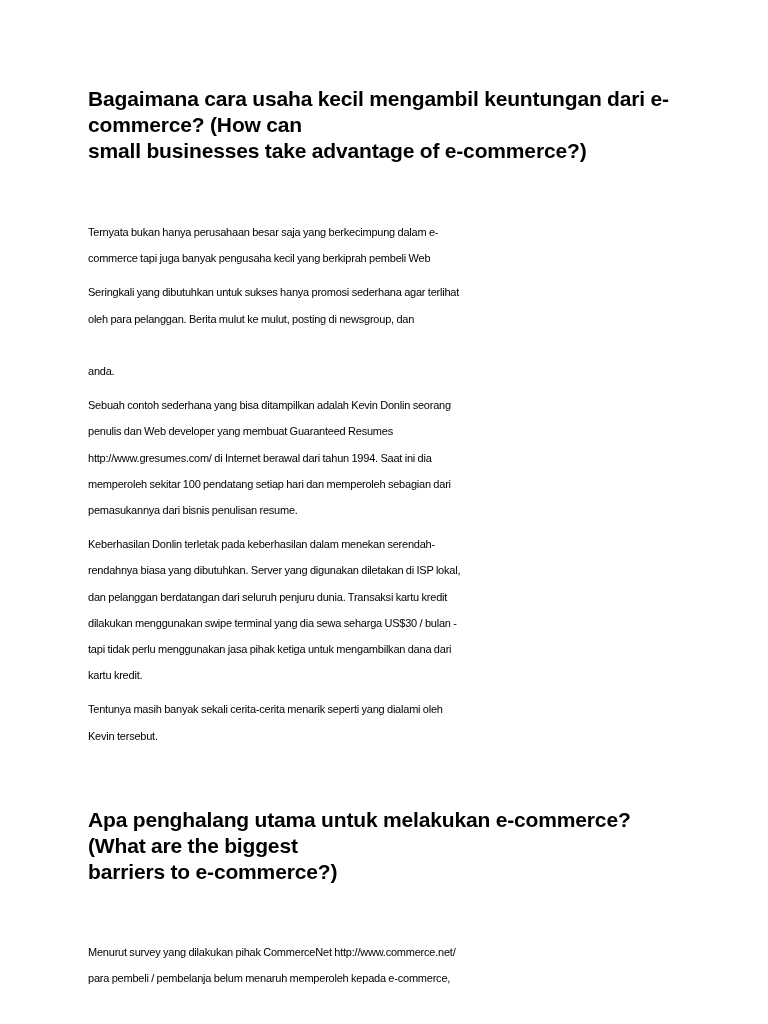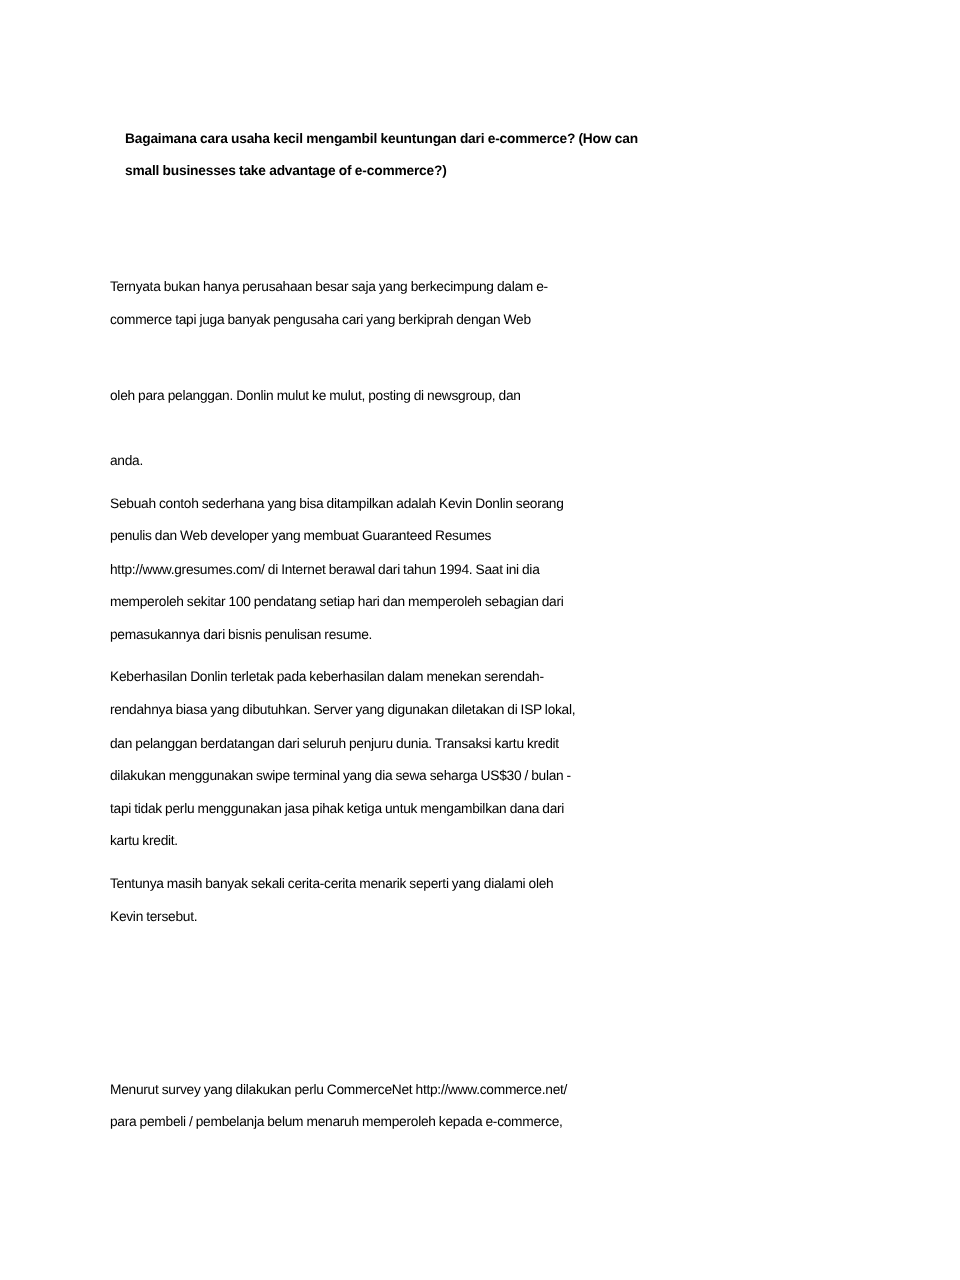--- a/index.html
+++ b/index.html
@@ -22,25 +22,25 @@
     background: #ffffff;
     box-sizing: border-box;
   }
   .doc-body {
     position: absolute;
     left: 88px;
     top: 86px;
     width: 596px;
   }
   .heading {
-    font-size: 11px;
+    font-size: 21px;
     line-height: 26px;
     font-weight: bold;
     letter-spacing: -0.15px;
-    margin: 12px;
+    margin: 0;
     word-spacing: -0.2px;
   }
   .para {
     font-size: 11px;
     line-height: 26.2px;
     font-weight: normal;
     letter-spacing: -0.22px;
     word-spacing: -0.3px;
     margin: 0;
     text-align: left;
@@ -58,40 +58,41 @@
 <body>
 
 <div class="page">
 
   <div class="doc-body">
 
     <h2 class="heading"><span>Bagaimana cara usaha kecil mengambil keuntungan dari e-commerce? (How can</span><br><span>small businesses take advantage of e-commerce?)</span></h2>
 
     <div class="gap-after-heading-1"></div>
 
-    <p class="para"><span>Ternyata bukan hanya perusahaan besar saja yang berkecimpung dalam e-</span><br><span>commerce tapi juga banyak pengusaha cari yang berkiprah dengan Web</span><br></p>
+    <p class="para"><span>Ternyata bukan hanya perusahaan besar saja yang berkecimpung dalam e-</span><br><span>commerce tapi juga banyak pengusaha kecil yang berkiprah pembeli Web</span><br></p>
 
     <div class="gap-para"></div>
 
-    <p class="para"><br><span>oleh para pelanggan. Donlin mulut ke mulut, posting di newsgroup, dan</span><br><br><span>anda.</span></p>
+    <p class="para"><span>Seringkali yang dibutuhkan untuk sukses hanya promosi sederhana agar terlihat</span><br><span>oleh para pelanggan. Berita mulut ke mulut, posting di newsgroup, dan</span><br><br><span>anda.</span></p>
 
     <div class="gap-para"></div>
 
     <p class="para"><span>Sebuah contoh sederhana yang bisa ditampilkan adalah Kevin Donlin seorang</span><br><span>penulis dan Web developer yang membuat Guaranteed Resumes</span><br><span>http://www.gresumes.com/ di Internet berawal dari tahun 1994. Saat ini dia</span><br><span>memperoleh sekitar 100 pendatang setiap hari dan memperoleh sebagian dari</span><br><span>pemasukannya dari bisnis penulisan resume.</span></p>
 
     <div class="gap-para"></div>
 
     <p class="para"><span>Keberhasilan Donlin terletak pada keberhasilan dalam menekan serendah-</span><br><span>rendahnya biasa yang dibutuhkan. Server yang digunakan diletakan di ISP lokal,</span><br><span>dan pelanggan berdatangan dari seluruh penjuru dunia. Transaksi kartu kredit</span><br><span>dilakukan menggunakan swipe terminal yang dia sewa seharga US$30 / bulan -</span><br><span>tapi tidak perlu menggunakan jasa pihak ketiga untuk mengambilkan dana dari</span><br><span>kartu kredit.</span></p>
 
     <div class="gap-para"></div>
 
     <p class="para"><span>Tentunya masih banyak sekali cerita-cerita menarik seperti yang dialami oleh</span><br><span>Kevin tersebut.</span></p>
 
     <div class="gap-before-heading-2"></div>
 
+    <h2 class="heading"><span>Apa penghalang utama untuk melakukan e-commerce? (What are the biggest</span><br><span>barriers to e-commerce?)</span></h2>
 
     <div class="gap-after-heading-2"></div>
 
-    <p class="para"><span>Menurut survey yang dilakukan perlu CommerceNet http://www.commerce.net/</span><br><span>para pembeli / pembelanja belum menaruh memperoleh kepada e-commerce,</span><br></p>
+    <p class="para"><span>Menurut survey yang dilakukan pihak CommerceNet http://www.commerce.net/</span><br><span>para pembeli / pembelanja belum menaruh memperoleh kepada e-commerce,</span><br></p>
 
   </div>
 
 </div>
 
 </body></html>

